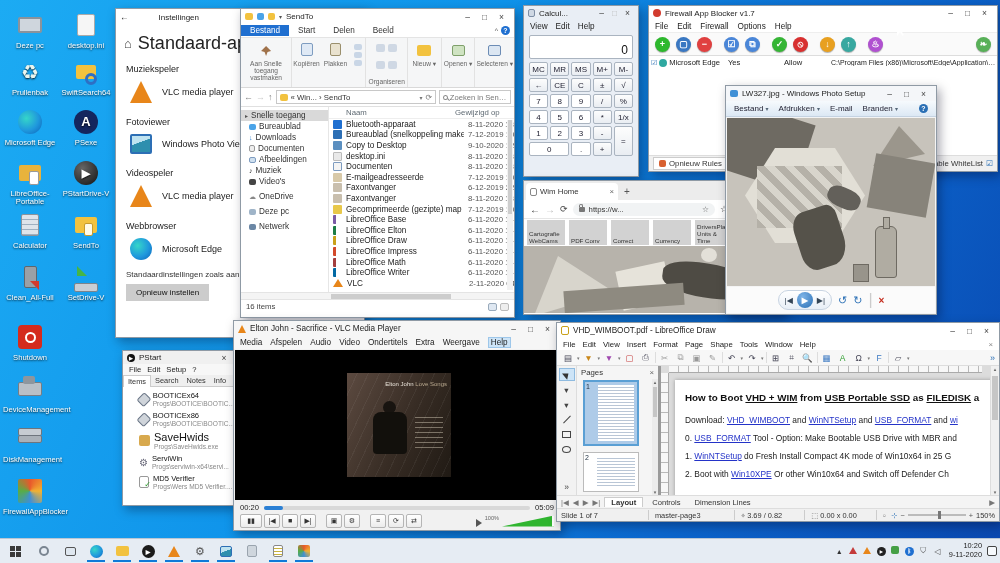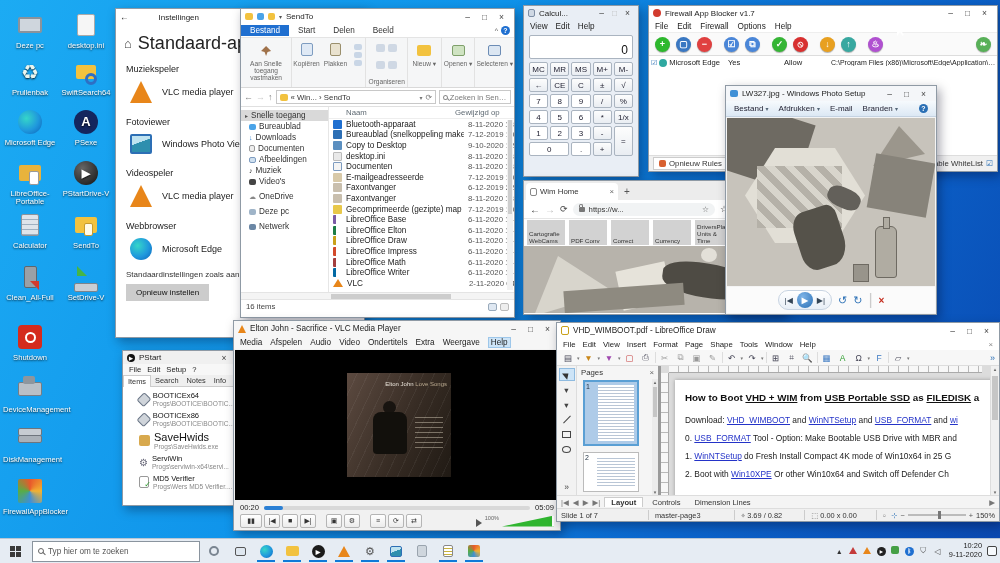--- a/index.html
+++ b/index.html
@@ -914,26 +914,20 @@
 
 <div class="abs fx" style="left:0;right:0;bottom:0;height:25px;background:#e6ecf3;border-top:1px solid #b9c6d4;z-index:10;gap:2px">
   <div class="tk-ic" style="width:30px">
     <span style="display:grid;grid-template-columns:5px 5px;grid-template-rows:5px 5px;gap:1px">
       <span style="background:#3a3a3a"></span>
         <span style="background:#3a3a3a"></span>
         <span style="background:#3a3a3a"></span>
         <span style="background:#3a3a3a"></span>
     </span>
   </div>
-  <div class="fx" style="width:168px;height:21px;background:#fff;border:1px solid #8a949e;gap:4px;padding:0 5px;font-size:8.2px;color:#555">
-    <span style="width:6px;height:6px;border:1px solid #666;border-radius:50%;position:relative;flex:0 0 auto">
-        <span class="abs" style="width:4px;height:1px;background:#666;right:-3px;bottom:-1px;transform:rotate(45deg)"></span>
-      </span>
-    <span>Typ hier om te zoeken</span>
-  </div>
   <div class="tk-ic">
       <span style="width:10px;height:10px;border:2px solid #7a8591;border-radius:50%"></span>
     </div>
   <div class="tk-ic">
       <span class="sq" style="width:11px;height:9px;border:1px solid #555;background:#dfe7ef"></span>
     </div>
   <div class="tk-ic tk-ul">
       <span class="cir" style="width:13px;height:13px;background:radial-gradient(circle at 35% 35%,#35d6c9,#1f98dd 55%,#0b62b8)"></span>
     </div>
   <div class="tk-ic tk-ul">

